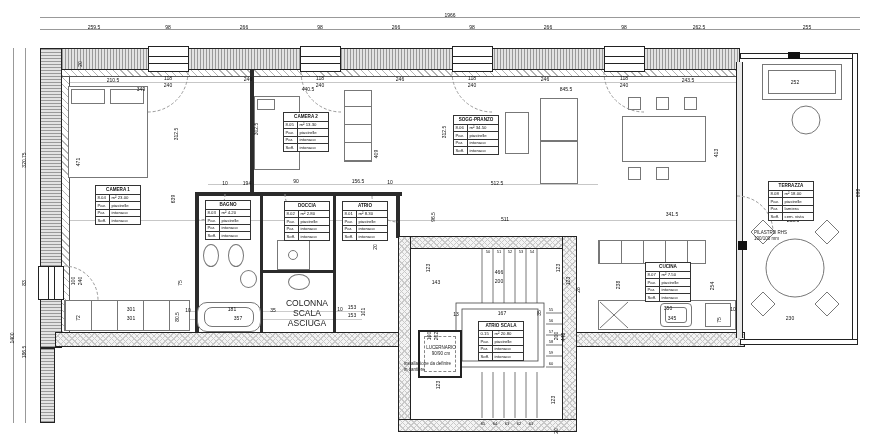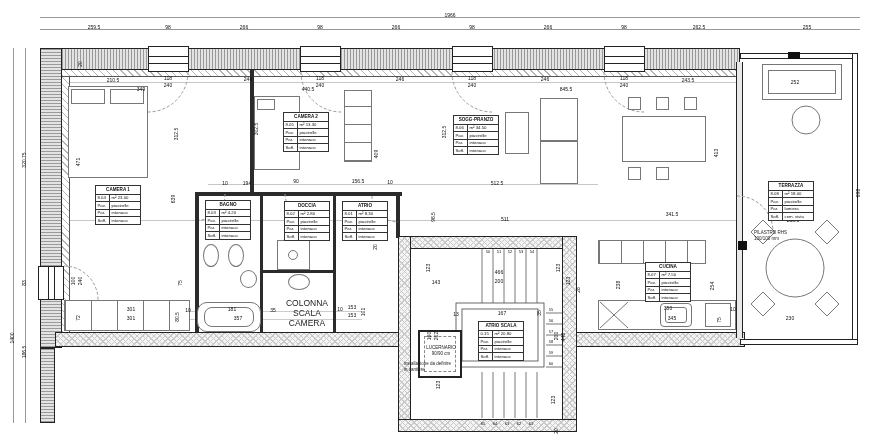--- a/index.html
+++ b/index.html
@@ -436,21 +436,21 @@
           <div class="rc-c2">intonaco</div>
         </div>
         <div class="rc-r">
           <div class="rc-c1">Soff.</div>
           <div class="rc-c2">intonaco</div>
         </div>
       </div>
       <div class="note c" style="left: 307px; top: 313px; font-size: 8.5px; line-height: 10px;">
         <div class="">COLONNA</div>
         <div class="">SCALA</div>
-        <div class="">CAMERA</div>
+        <div class="">ASCIUGA</div>
       </div>
       <div class="note c" style="left: 441px; top: 351px; font-size: 4.5px; line-height: 6px;">
         <div class="">LUCERNARIO</div>
         <div class="">90/90 cm</div>
       </div>
       <div class="note" style="left: 404px; top: 361px; font-size: 4.5px; line-height: 6px;">
         <div class="">installazione da definire</div>
         <div class="">in cantiere</div>
       </div>
       <div class="note" style="left: 754px; top: 230px; font-size: 4.5px; line-height: 6px;">

